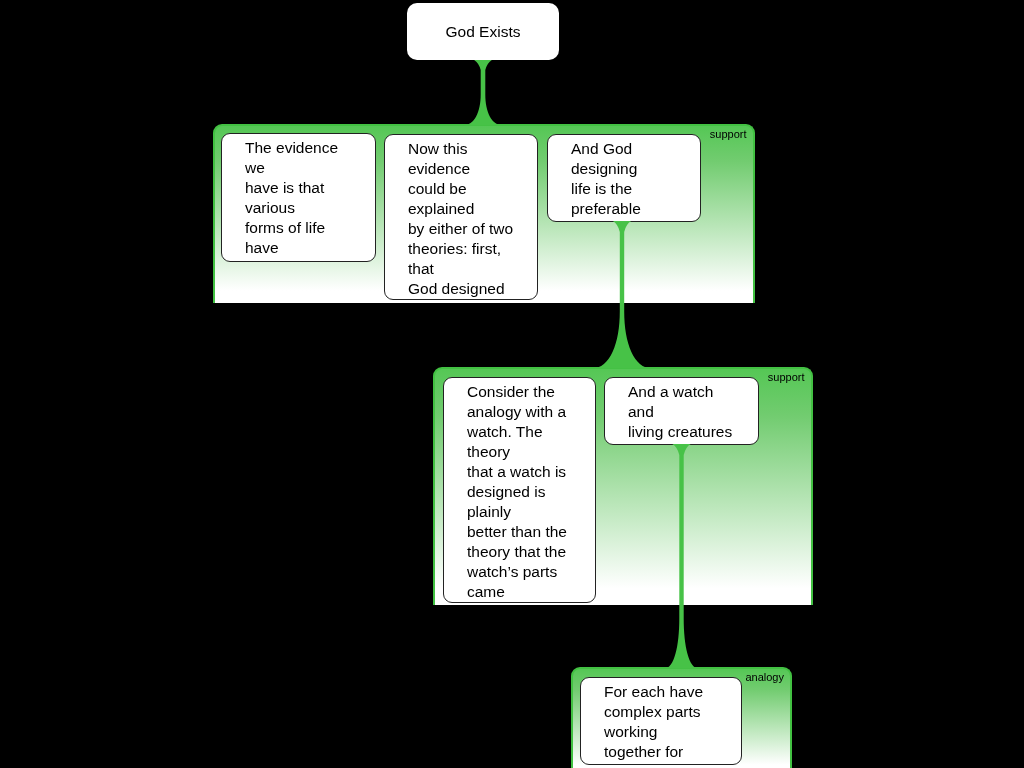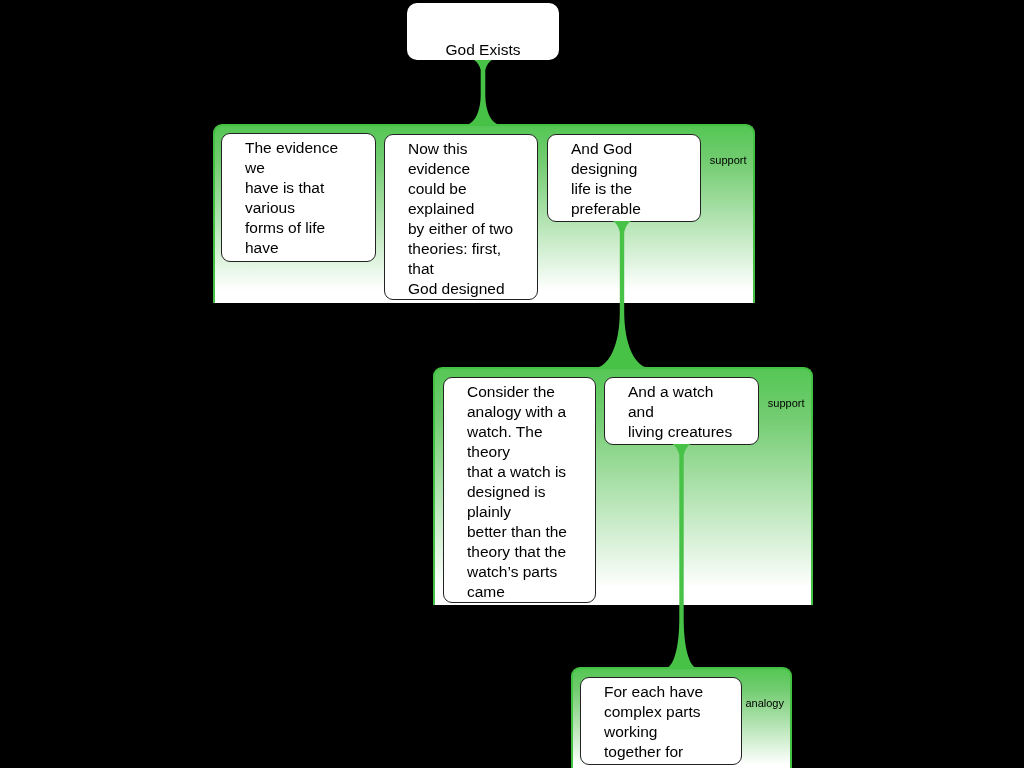--- a/index.html
+++ b/index.html
@@ -20,21 +20,21 @@
     position: absolute;
     border: 2px solid #42c142;
     border-bottom: none;
     border-radius: 9px 9px 0 0;
     background: linear-gradient(to bottom, #55c755 0%, #72cc70 20%, #ffffff 93%);
     box-sizing: border-box;
     z-index: 1;
   }
   .group-label {
     position: absolute;
-    top: 29px; right: 6px;
+    top: 3px; right: 6px;
     font-size: 11px;
     line-height: 11px;
     color: #000;
     text-align: right;
   }
   .node {
     position: absolute;
     background: #fff;
     border: 1.5px solid #222;
     border-radius: 9px;
@@ -74,21 +74,21 @@
   </div>
 
   <div class="group" style="left:433px; top:367px; width:379.5px; height:238px;">
     <span class="group-label">support</span>
   </div>
 
   <div class="group" style="left:570.5px; top:667px; width:221.5px; height:105px;">
     <span class="group-label">analogy</span>
   </div>
 
-  <div class="node contention" style="left:407px; top:3px; width:152px; height:57px;align-items:flex-end;">
+  <div class="node contention" style="left:407px; top:3px; width:152px; height:57px;">
     <span>God Exists</span>
   </div>
 
   <div class="node" style="left:221px; top:133px; width:155px; height:129px;">The evidence we
 have is that various
 forms of life have
 complex parts
 working to achieve
 a purpose.</div>
 

